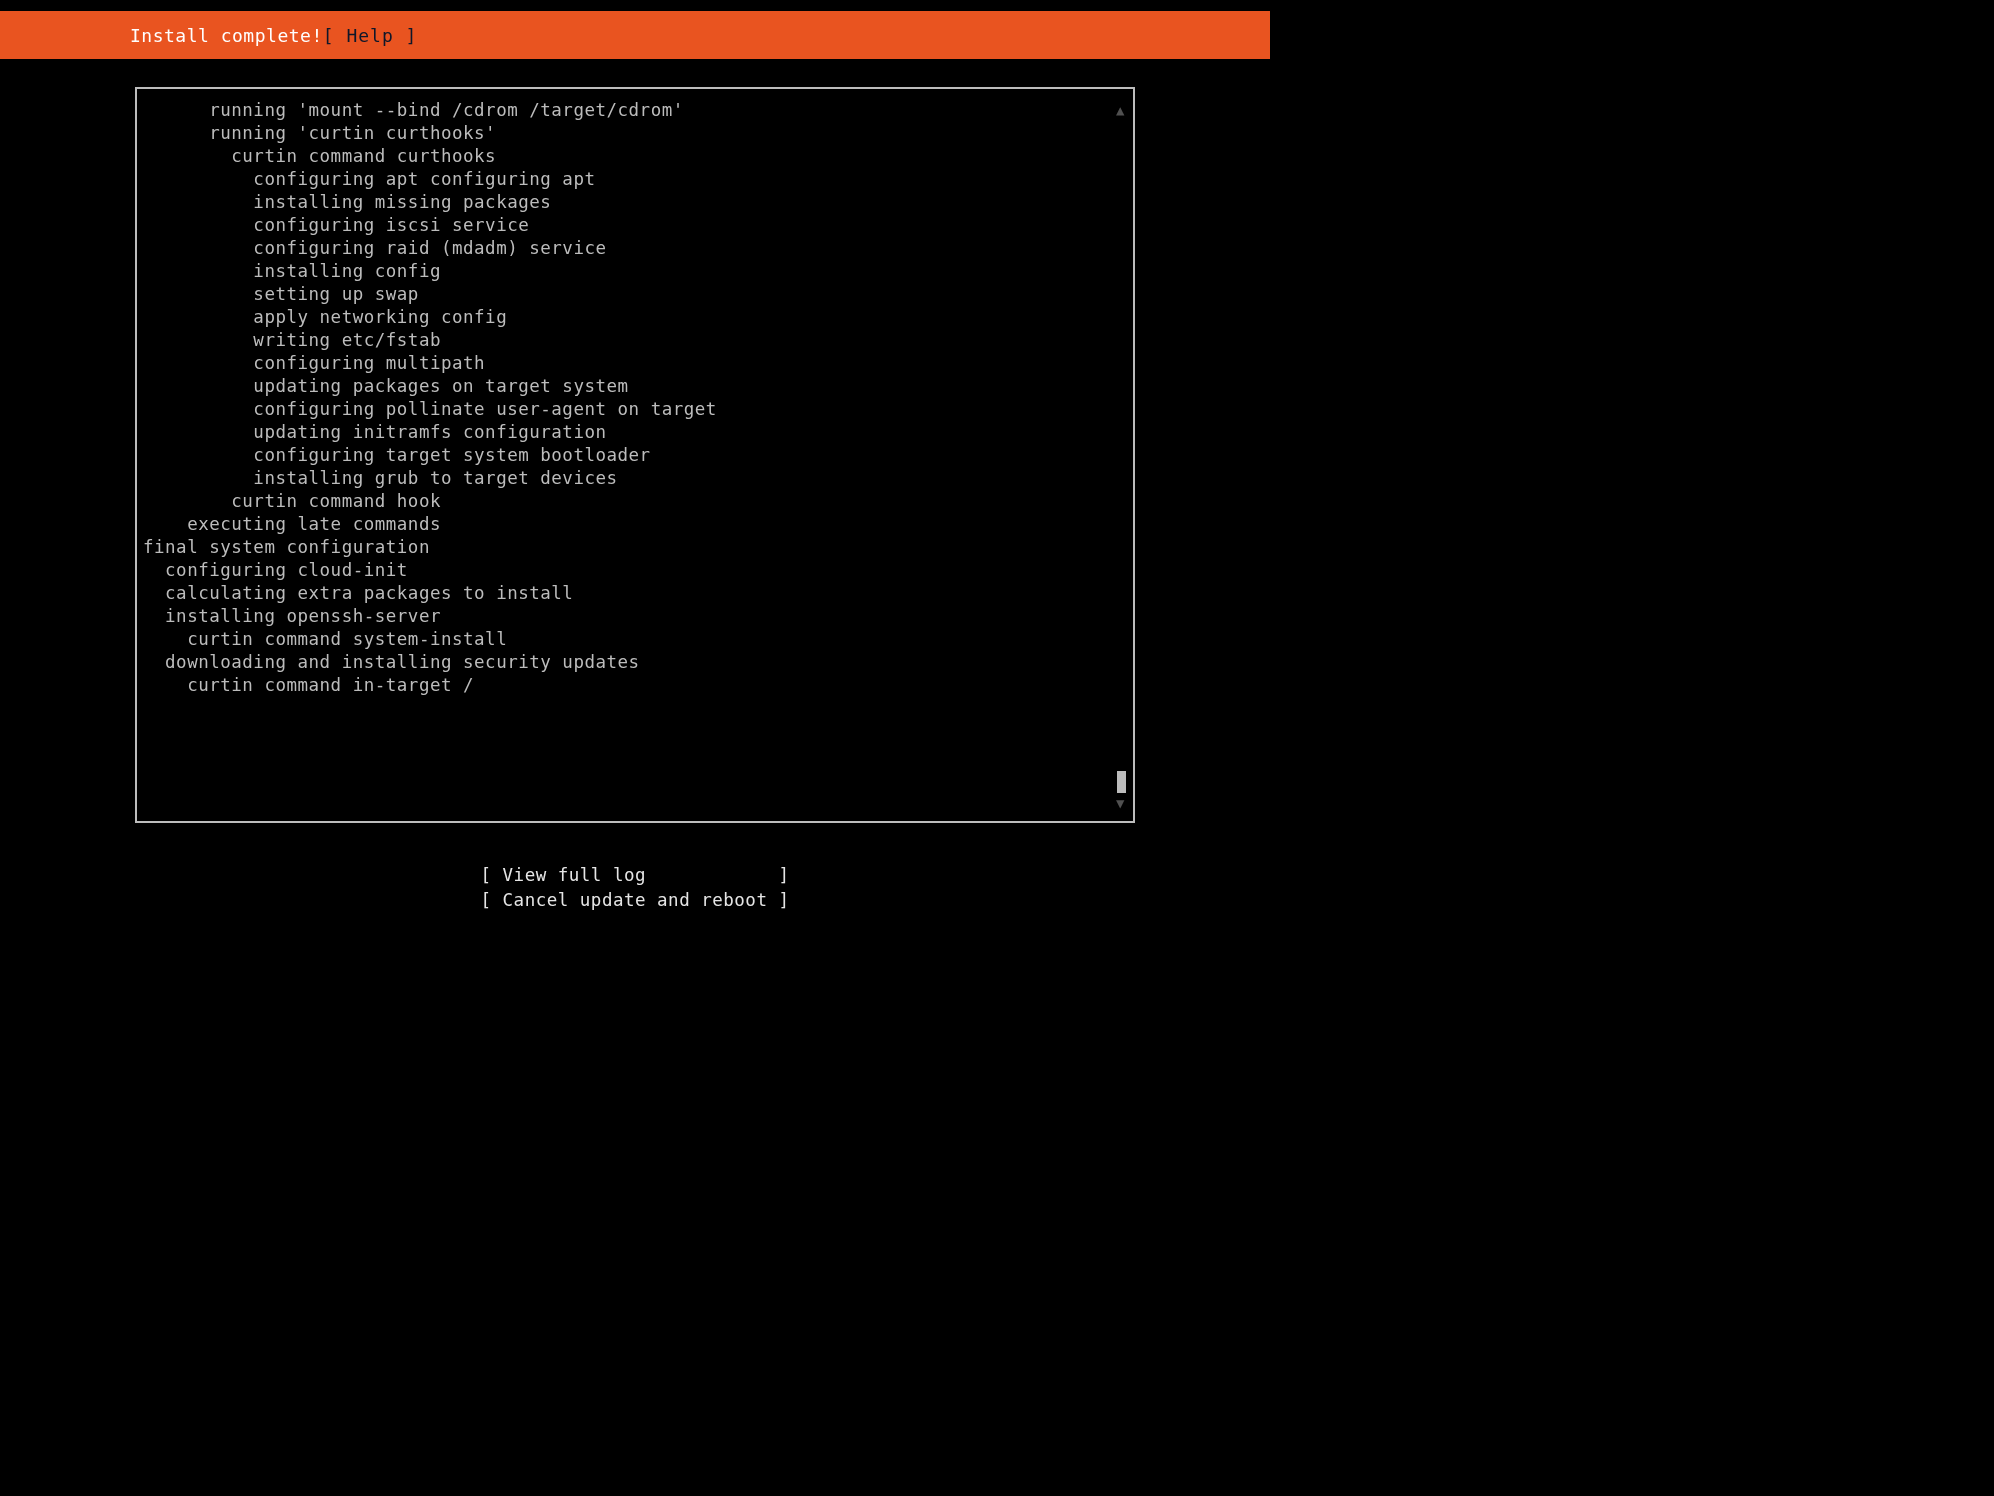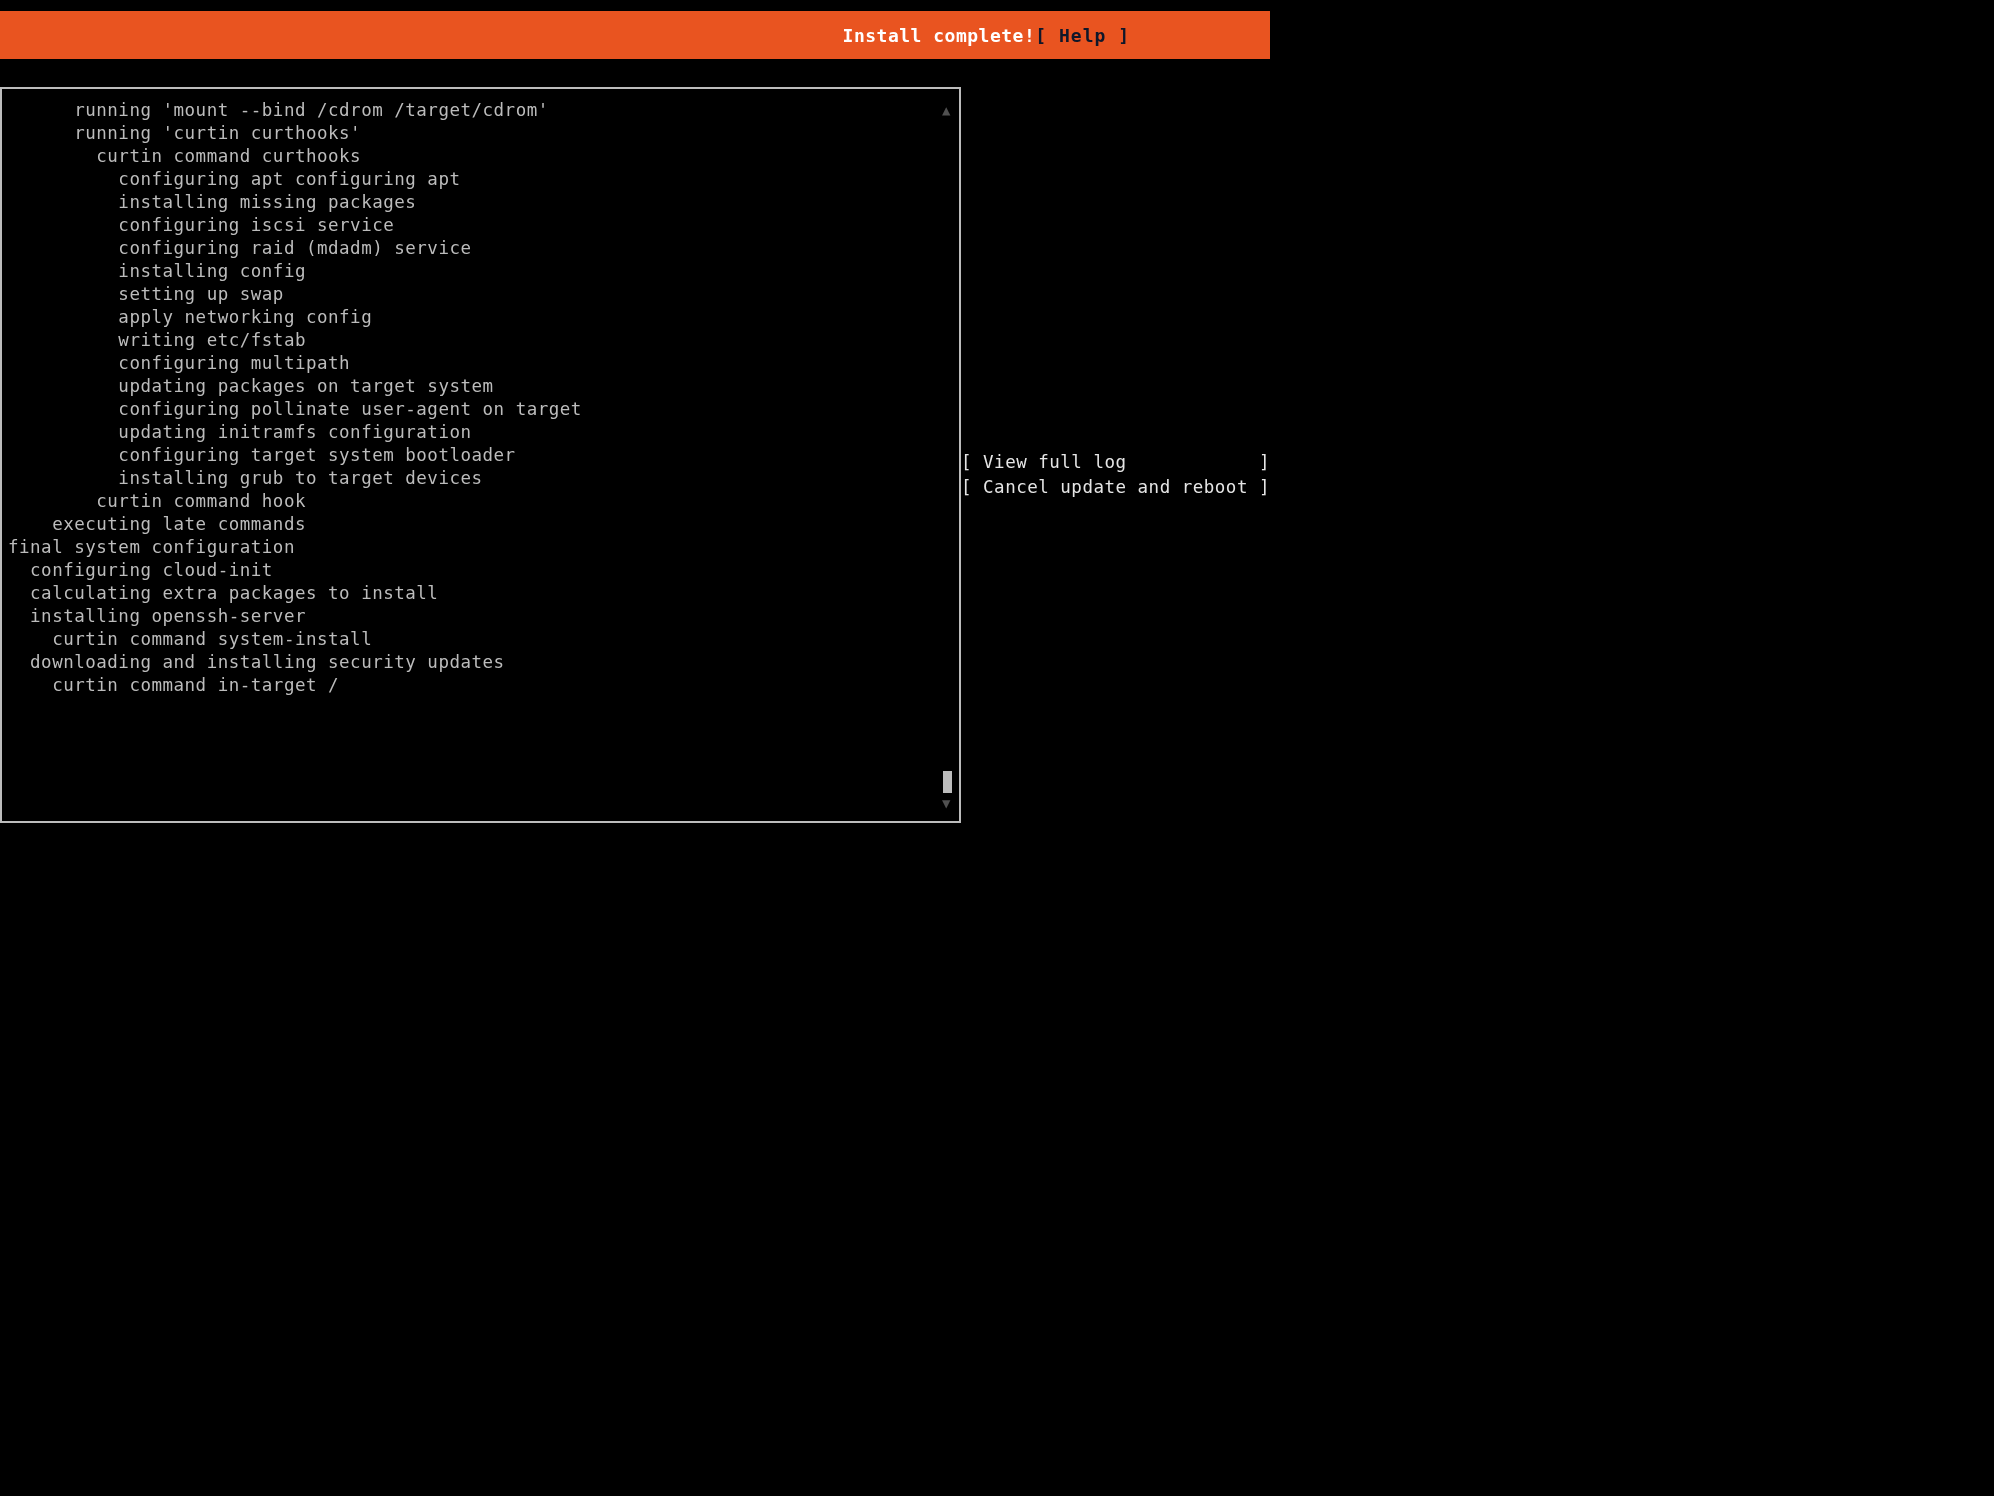--- a/index.html
+++ b/index.html
@@ -14,34 +14,33 @@
     .scale-wrap {
       transform-origin: top left;
     }
     .black-bar-top { height: 11px; background:#000; }
     .header-bar {
       background: #e95420;
       height: 48px;
       width: 100%;
       display: flex;
       align-items: center;
-      justify-content: flex-end;
+      justify-content: flex-start;
       padding-left: 130px;
       padding-right: 140px;
       color: #ffffff;
       font-size: 18px;
       letter-spacing: 0.5px;
-      font-weight: bold;
     }
     .header-title { color:#ffffff; }
     .help-btn { color:#0f172a; letter-spacing: 1px; }
     .content-area {
       padding-top: 28px;
       display: flex;
-      flex-direction: row;
+      flex-direction: column;
       align-items: center;
     }
     .log-box {
       width: 1000px;
       height: 736px;
       border: 2px solid #bcbcbc;
       color: #bcbcbc;
       position: relative;
       padding: 10px 0 10px 4px;
       line-height: 23px;

